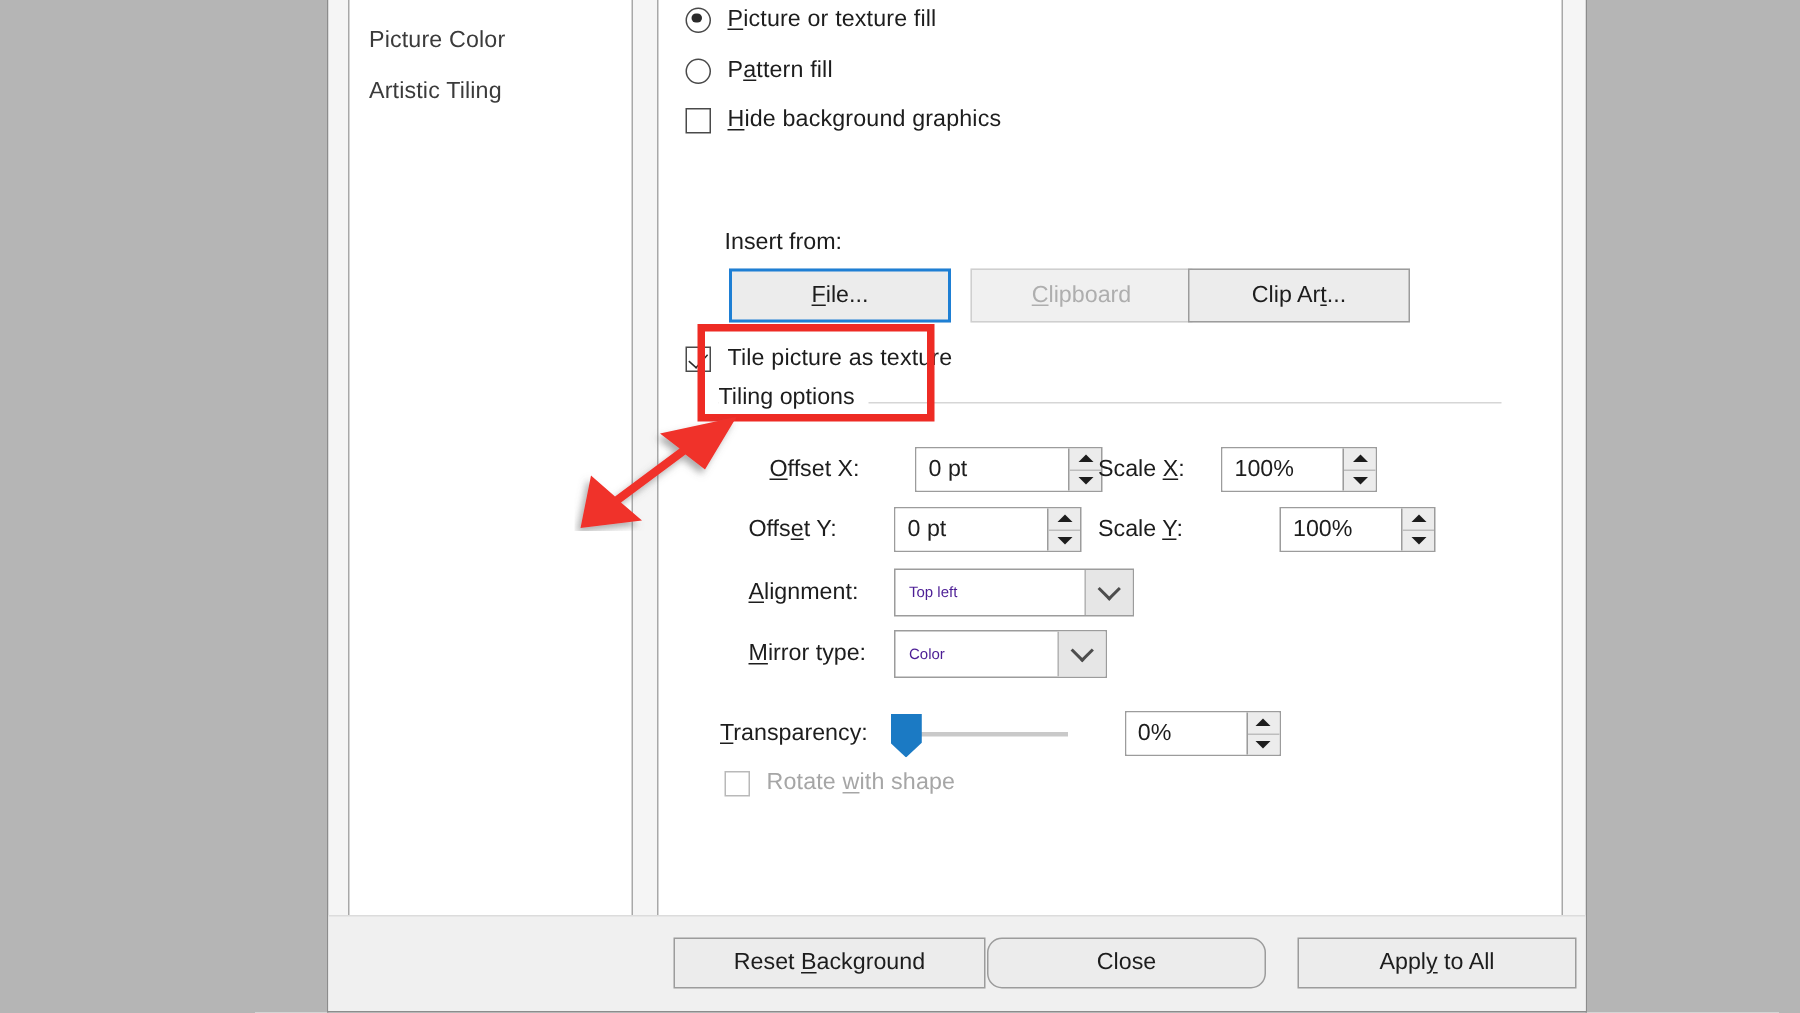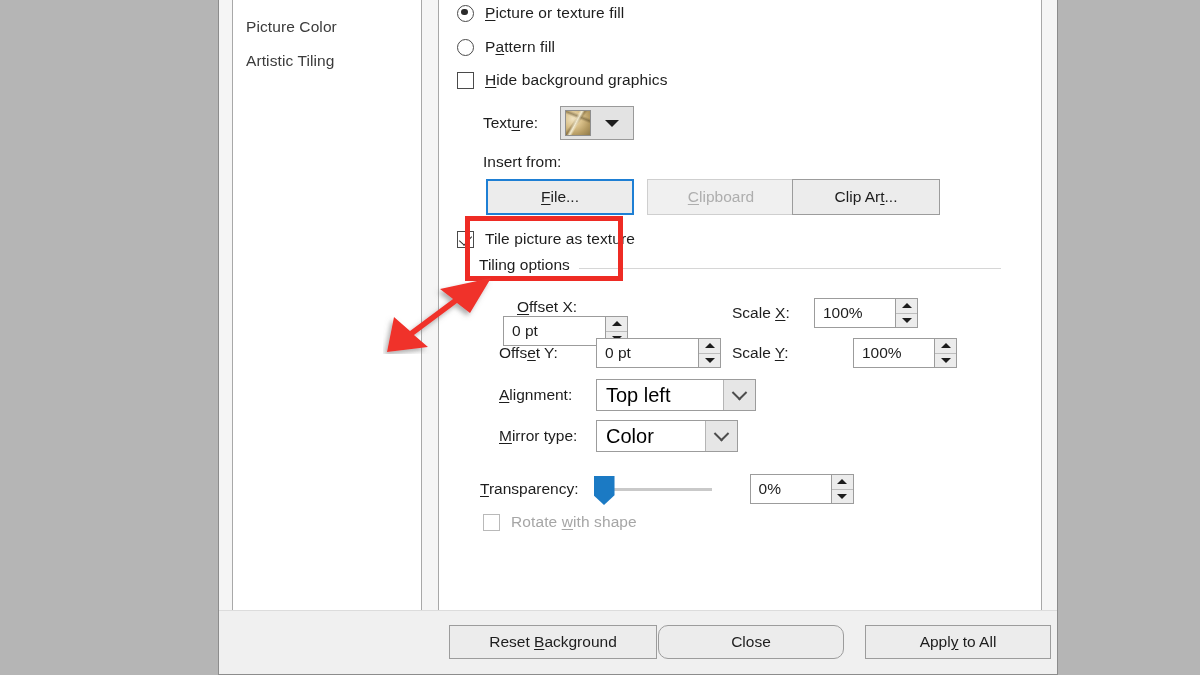--- a/index.html
+++ b/index.html
@@ -227,21 +227,21 @@
   .sp-dn { border-top: 5px solid #1d1d1d; }
 
   
   .combo-wrap {
     display: flex; align-items: stretch;
     height: 32px;
     border: 1px solid #9c9c9c;
     background: #fff;
   }
   .combo-text {
-    font-size: 20px; color: #000000;
+    font-size: 10px; color: #4c1d95;
     padding: 0 9px;
     display: flex; align-items: center;
     flex: 1;
   }
   .combo-btn {
     width: 32px;
     background: #e6e6e6;
     border-left: 1px solid #b5b5b5;
     display: flex; align-items: center; justify-content: center;
   }
@@ -347,27 +347,20 @@
       <div class="opt-row" style="top:87px;">
         <span class="radio"></span>
         <span class="opt-label">P<span class="ul">a</span>ttern fill</span>
       </div>
 
       <div class="opt-row" style="top:120px;">
         <span class="checkbox"></span>
         <span class="opt-label"><span class="ul">H</span>ide background graphics</span>
       </div>
 
-      <div id="texture-row">
-        <span id="texture-label">Text<span class="ul">u</span>re:</span>
-        <div id="texture-picker">
-          <div id="texture-swatch"></div>
-          <div id="texture-arrow"></div>
-        </div>
-      </div>
 
       <div id="insert-from-label">Insert from:</div>
 
       <div class="btn focused" id="btn-file">
         <span><span class="ul">F</span>ile...</span>
       </div>
       <div class="btn disabled" id="btn-clipboard">
         <span><span class="ul">C</span>lipboard</span>
       </div>
       <div class="btn" id="btn-clipart">
@@ -375,21 +368,21 @@
       </div>
 
       <div class="opt-row" style="top:279px;">
         <span class="checkbox checked"></span>
         <span class="opt-label">Tile picture as texture</span>
       </div>
 
       <div id="tiling-group-rule"></div>
       <div id="tiling-group-label">Tiling options</div>
 
-      <div class="field-row" style="left:64px; top:347px;flex-direction:column;">
+      <div class="field-row" style="left:74px; top:347px;">
         <span class="field-label" style="width:97px;"><span class="ul">O</span>ffset X:</span>
         <div class="spin-wrap" style="width:125px;">
           <div class="spin-input" style="flex:1;">0 pt</div>
           <div class="spin-btns">
             <div>
                 <span class="sp-up"></span>
               </div>
             <div>
                 <span class="sp-dn"></span>
               </div>

